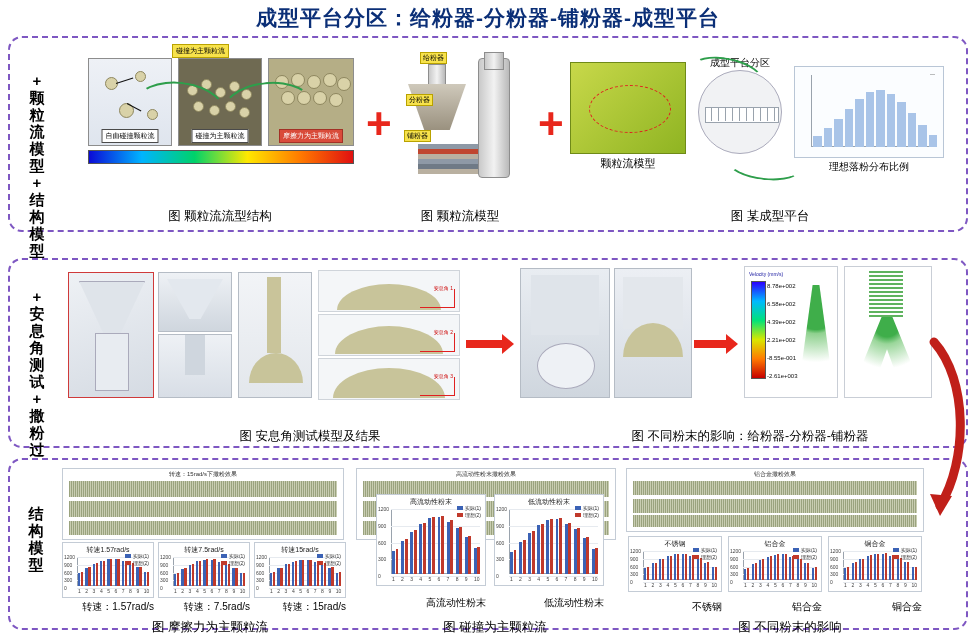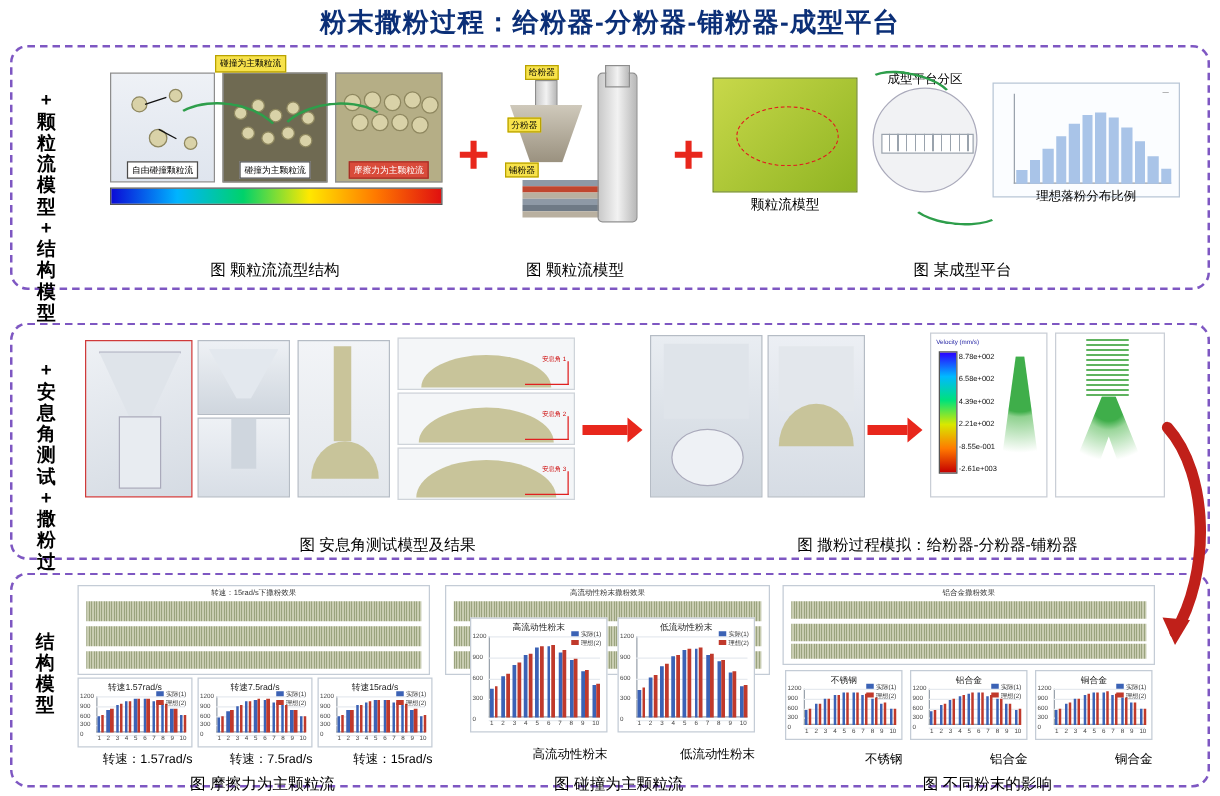--- a/index.html
+++ b/index.html
@@ -122,21 +122,21 @@
       repeating-linear-gradient(90deg,#9aa37e 0 1px,#c9cdb2 1px 2px);}
   .stripframe{position:absolute;border:1px solid #c4ccd6;background:#fff;}
   .grouplabel{position:absolute;font-size:10px;text-align:right;}
 
   
   #bigarrow{position:absolute;right:4px;top:330px;width:44px;height:190px;}
 </style>
 </head>
 <body>
 
-<div class="title">粉末撒粉过程：给粉器-分粉器-铺粉器-成型平台</div>
+<div class="title">成型平台分区：给粉器-分粉器-铺粉器-成型平台</div>
 
 <div class="panel" id="panel1"></div>
 <div class="vlabel" id="vl1">+ 颗粒流模型 + 结构模型</div>
 
 <div class="imgbox" id="p1a">
   <div class="cell" id="c1">
     <div class="dot" style="left:16px;top:18px;width:11px;height:11px;"></div>
     <div class="dot" style="left:46px;top:12px;width:9px;height:9px;"></div>
     <div class="dot" style="left:30px;top:44px;width:13px;height:13px;"></div>
     <div class="dot" style="left:58px;top:50px;width:9px;height:9px;"></div>
@@ -221,21 +221,21 @@
       <div style="position: absolute; bottom: 0px; left: 52.5px; width: 8.5px; height: 54.56px; background: rgb(169, 196, 232);"></div>
       <div style="position: absolute; bottom: 0px; left: 63px; width: 8.5px; height: 57.04px; background: rgb(169, 196, 232);"></div>
       <div style="position: absolute; bottom: 0px; left: 73.5px; width: 8.5px; height: 53.32px; background: rgb(169, 196, 232);"></div>
       <div style="position: absolute; bottom: 0px; left: 84px; width: 8.5px; height: 44.64px; background: rgb(169, 196, 232);"></div>
       <div style="position: absolute; bottom: 0px; left: 94.5px; width: 8.5px; height: 34.1px; background: rgb(169, 196, 232);"></div>
       <div style="position: absolute; bottom: 0px; left: 105px; width: 8.5px; height: 22.32px; background: rgb(169, 196, 232);"></div>
       <div style="position: absolute; bottom: 0px; left: 115.5px; width: 8.5px; height: 12.4px; background: rgb(169, 196, 232);"></div>
     </div>
   <div style="position:absolute;right:8px;top:4px;font-size:5px;color:#555;">—</div>
 </div>
-<div class="caption" style="left:794px;top:150px;width:150px;font-size:10px;">理想落粉分布比例</div>
+<div class="caption" style="left:794px;top:160px;width:150px;font-size:10px;">理想落粉分布比例</div>
 <div class="caption" style="left:690px;top:208px;width:160px;">图 某成型平台</div>
 
 <div class="panel" id="panel2"></div>
 <div class="vlabel" id="vl2">+ 安息角测试 + 撒粉过程</div>
 
 <div class="p2img" style="left:68px;top:272px;width:84px;height:124px;background:linear-gradient(160deg,#eef1f5,#d5dbe3);border-color:#cf3a3a;">
   <div style="position:absolute;left:10px;top:8px;width:64px;height:52px;background:#dfe4ea;clip-path:polygon(0 0,100% 0,62% 100%,38% 100%);border:1px solid #aab;"></div>
   <div style="position:absolute;left:26px;top:60px;width:32px;height:56px;background:#e8ecf1;border:1px solid #aab;"></div>
 </div>
 <div class="p2img" style="left:158px;top:272px;width:72px;height:58px;background:linear-gradient(180deg,#eef1f5,#cfd6de);">
@@ -295,21 +295,21 @@
   <div class="legtick" style="left:22px;top:52px;">4.39e+002</div>
   <div class="legtick" style="left:22px;top:70px;">2.21e+002</div>
   <div class="legtick" style="left:22px;top:88px;">-8.55e-001</div>
   <div class="legtick" style="left:22px;top:106px;">-2.61e+003</div>
   <div style="position:absolute;left:54px;top:18px;width:34px;height:100px;background:radial-gradient(circle at 50% 20%,#3fae4a 0 30%,#8fd18f 35%,#ffffff 70%);clip-path:polygon(40% 0,60% 0,100% 100%,0 100%);"></div>
 </div>
 <div class="p2img" style="left:844px;top:266px;width:86px;height:130px;background:#ffffff;border-color:#c9ced6;">
   <div style="position:absolute;left:24px;top:4px;width:34px;height:46px;background:repeating-linear-gradient(180deg,#5fb35f 0 2px,#ffffff 2px 4px);"></div>
   <div style="position:absolute;left:8px;top:50px;width:68px;height:70px;background:radial-gradient(circle at 50% 10%,#3fae4a 0 18%,#9ad69a 28%,#ffffff 62%);clip-path:polygon(42% 0,58% 0,100% 100%,70% 100%,50% 46%,30% 100%,0 100%);"></div>
 </div>
-<div class="caption" style="left:560px;top:428px;width:380px;">图 撒粉过程模拟：给粉器-分粉器-铺粉器</div>
+<div class="caption" style="left:560px;top:428px;width:380px;">图 不同粉末的影响：给粉器-分粉器-铺粉器</div>
 
 <div class="panel" id="panel3"></div>
 <div class="vlabel" id="vl3">结构模型</div>
 
 <div class="stripframe" style="left:62px;top:468px;width:280px;height:70px;">
   <div style="position:absolute;left:0;top:1px;width:100%;text-align:center;font-size:6px;color:#333;">转速：15rad/s下撒粉效果</div>
   <div class="noisestrip" style="left:6px;top:12px;width:268px;height:16px;"></div>
   <div class="noisestrip" style="left:6px;top:32px;width:268px;height:16px;"></div>
   <div class="noisestrip" style="left:6px;top:52px;width:268px;height:14px;"></div>
 </div>

